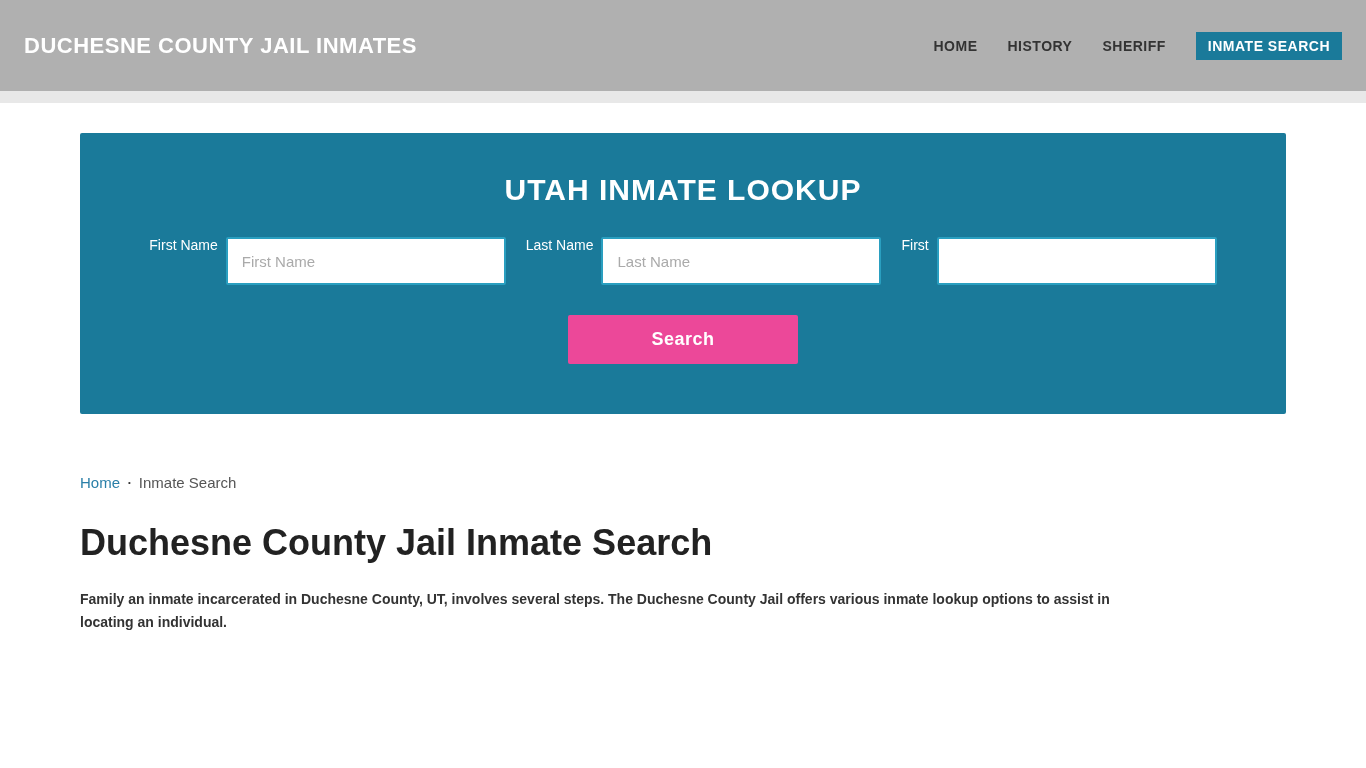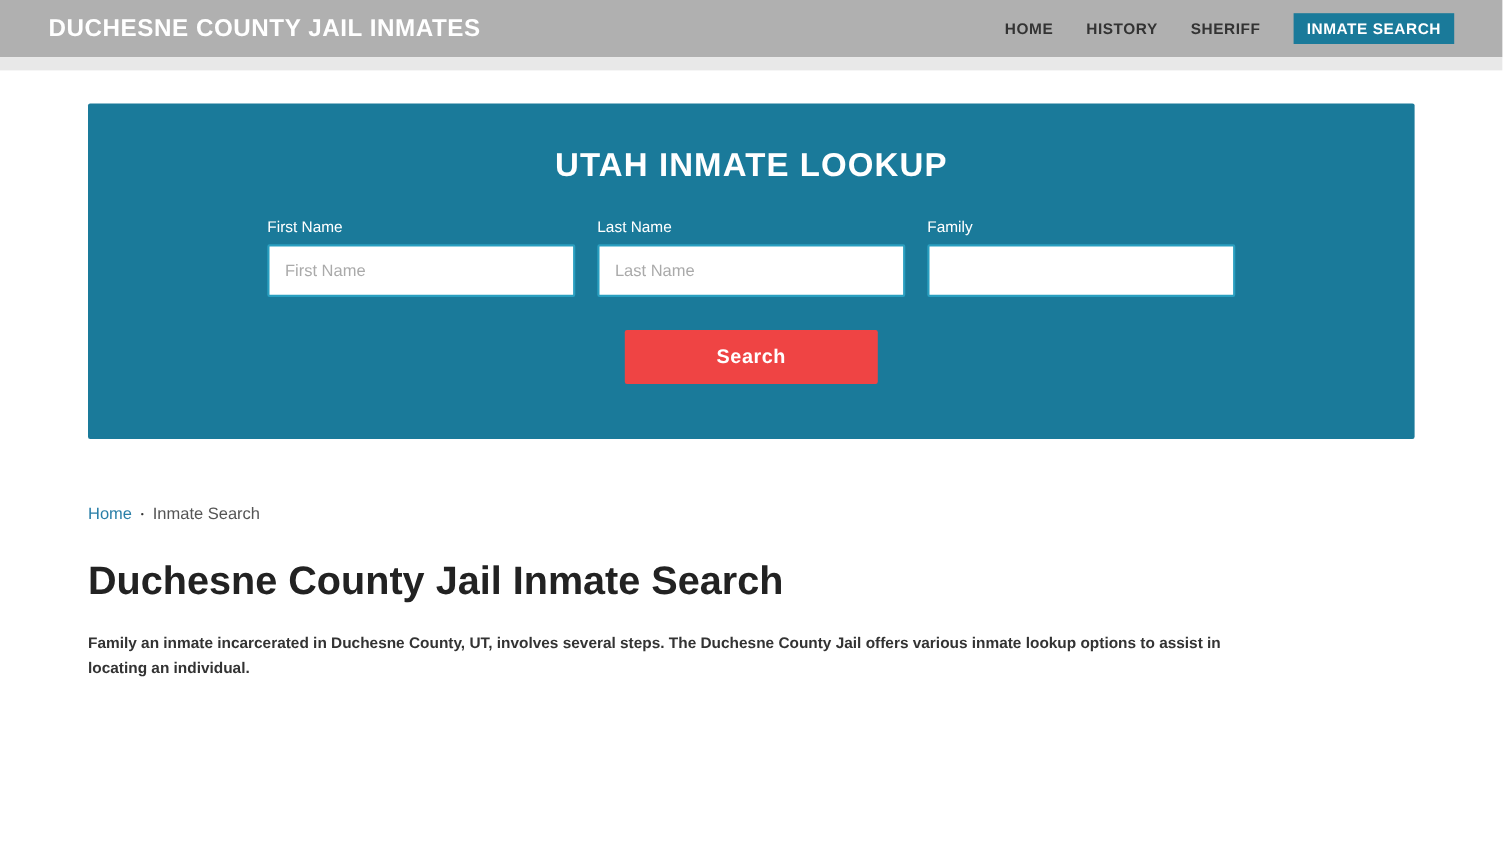--- a/index.html
+++ b/index.html
@@ -12,22 +12,22 @@
       font-family: Arial, sans-serif;
       background: #fff;
       color: #333;
       width: 1366px;
       min-height: 768px;
     }
 
     
     .header {
       background: #b0b0b0;
-      padding: 0 44px;
-      height: 52px;
+      padding: 0 24px;
+      height: 91px;
       display: flex;
       align-items: center;
       justify-content: space-between;
     }
 
     .header-logo {
       font-size: 22px;
       font-weight: 900;
       color: #fff;
       letter-spacing: 0.5px;
@@ -82,21 +82,21 @@
 
     .search-fields {
       display: flex;
       gap: 20px;
       justify-content: center;
       margin-bottom: 30px;
     }
 
     .field-group {
       display: flex;
-      flex-direction: column;
+      flex-direction: row;
       gap: 8px;
       justify-content: center;
     }
 
     .field-label {
       color: #fff;
       font-size: 14px;
       font-weight: 400;
     }
 
@@ -128,21 +128,21 @@
       outline: none;
       border-radius: 2px;
     }
 
     .search-button-row {
       display: flex;
       justify-content: center;
     }
 
     .search-button {
-      background: #ef4444;
+      background: #ec4899;
       color: #fff;
       border: none;
       padding: 14px 83px;
       font-size: 18px;
       font-weight: 600;
       cursor: pointer;
       border-radius: 2px;
       letter-spacing: 0.5px;
     }
 
@@ -230,21 +230,21 @@
   <div class="search-fields">
     <div class="field-group">
       <label class="field-label">First Name</label>
       <input class="field-input" type="text" placeholder="First Name" style="">
     </div>
     <div class="field-group">
       <label class="field-label">Last Name</label>
       <input class="field-input" type="text" placeholder="Last Name" style="">
     </div>
     <div class="field-group">
-      <label class="field-label">Family</label>
+      <label class="field-label">First</label>
       <input class="state-input" type="text" style="">
     </div>
   </div>
   <div class="search-button-row">
     <button class="search-button">Search</button>
   </div>
 </section>
 
 <main class="content">
   

